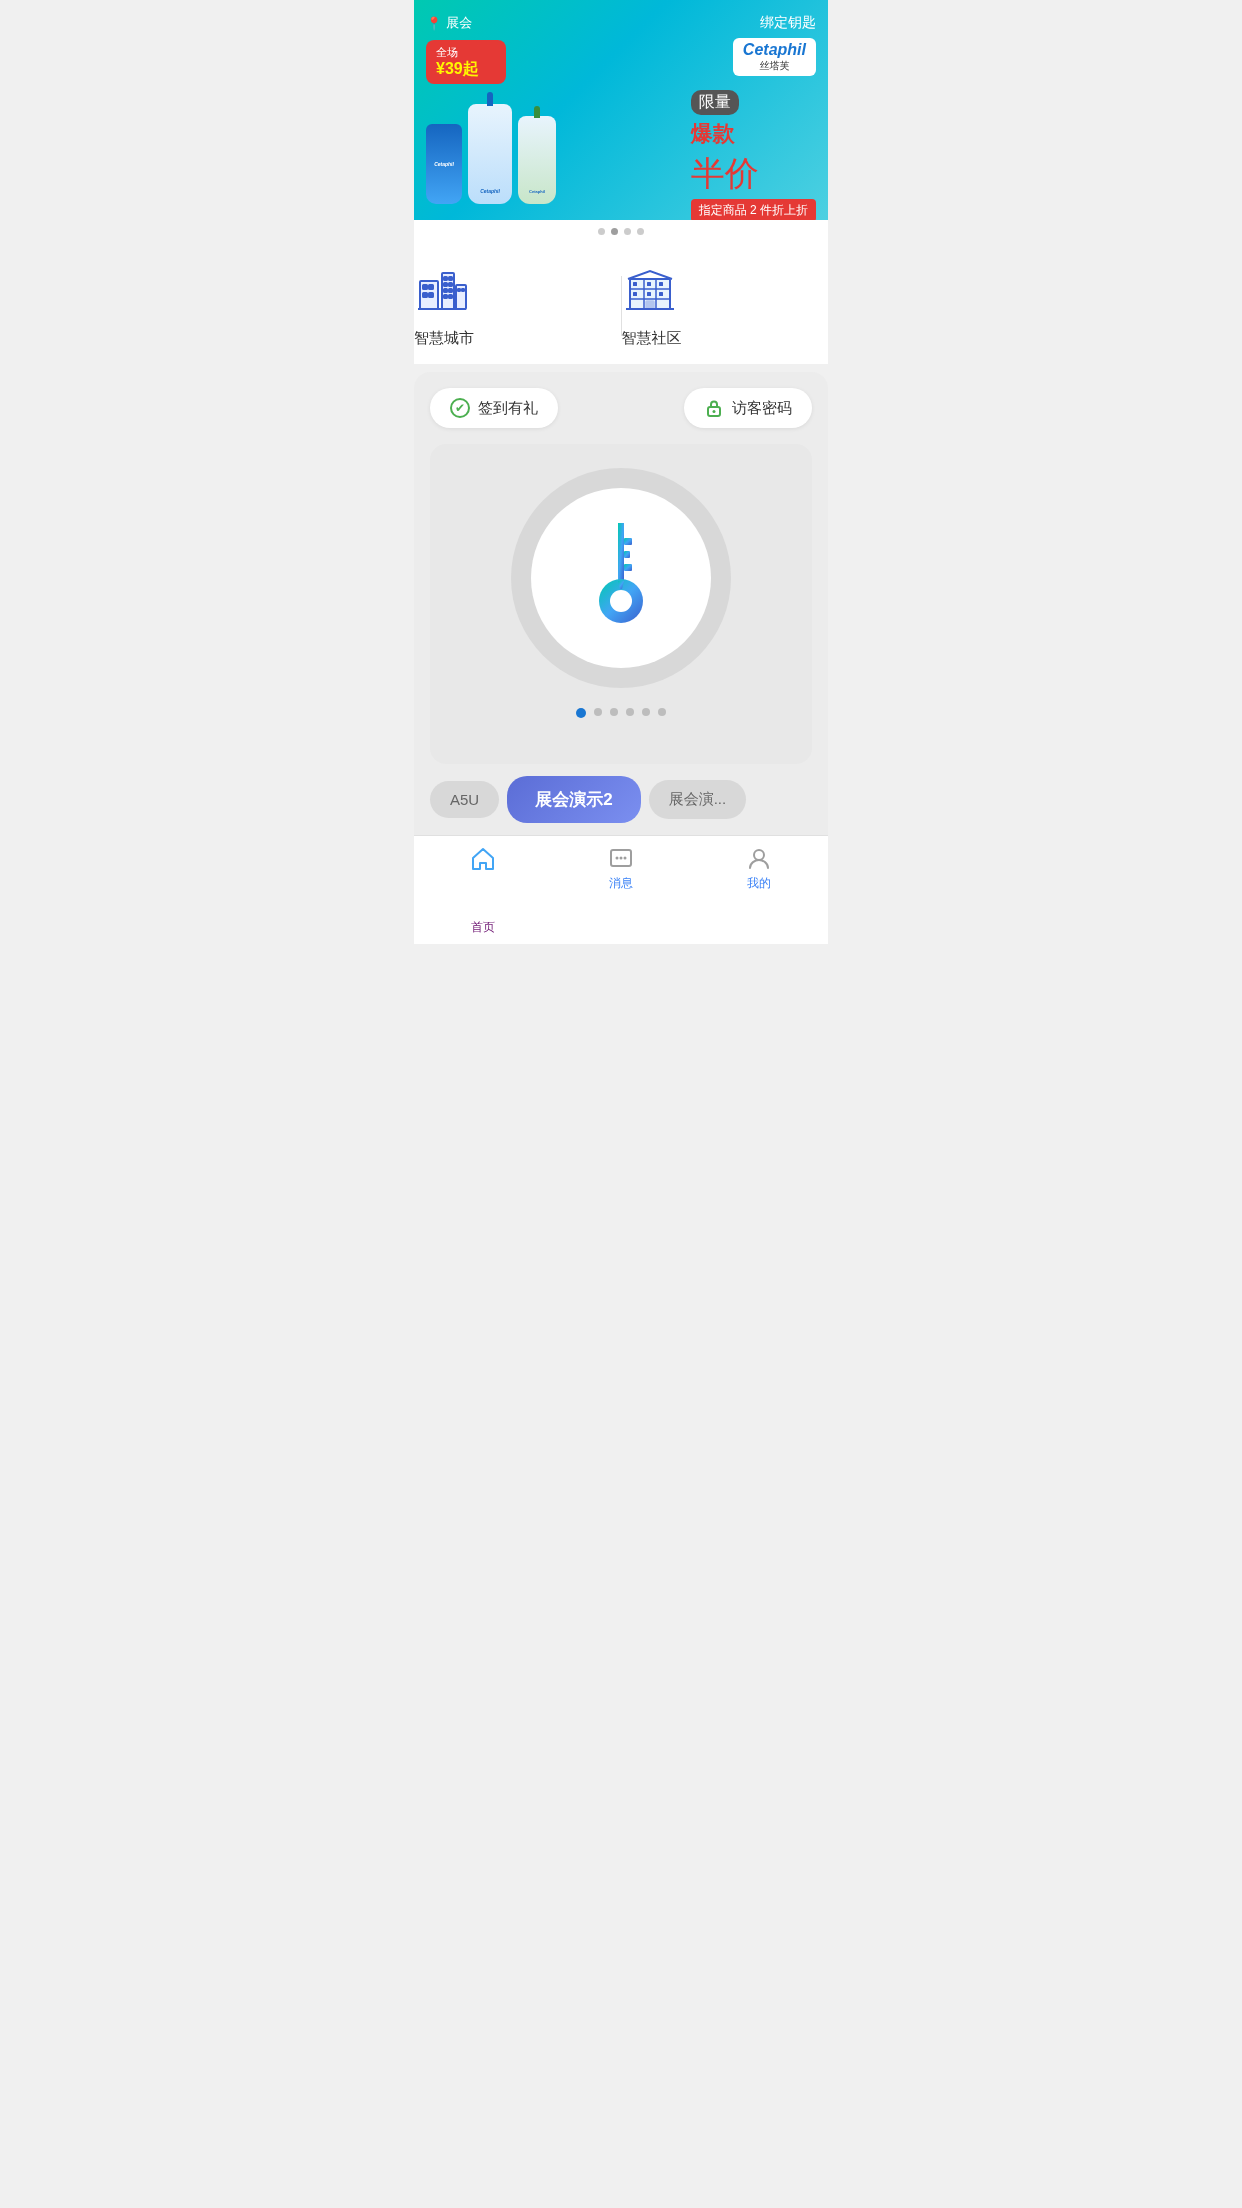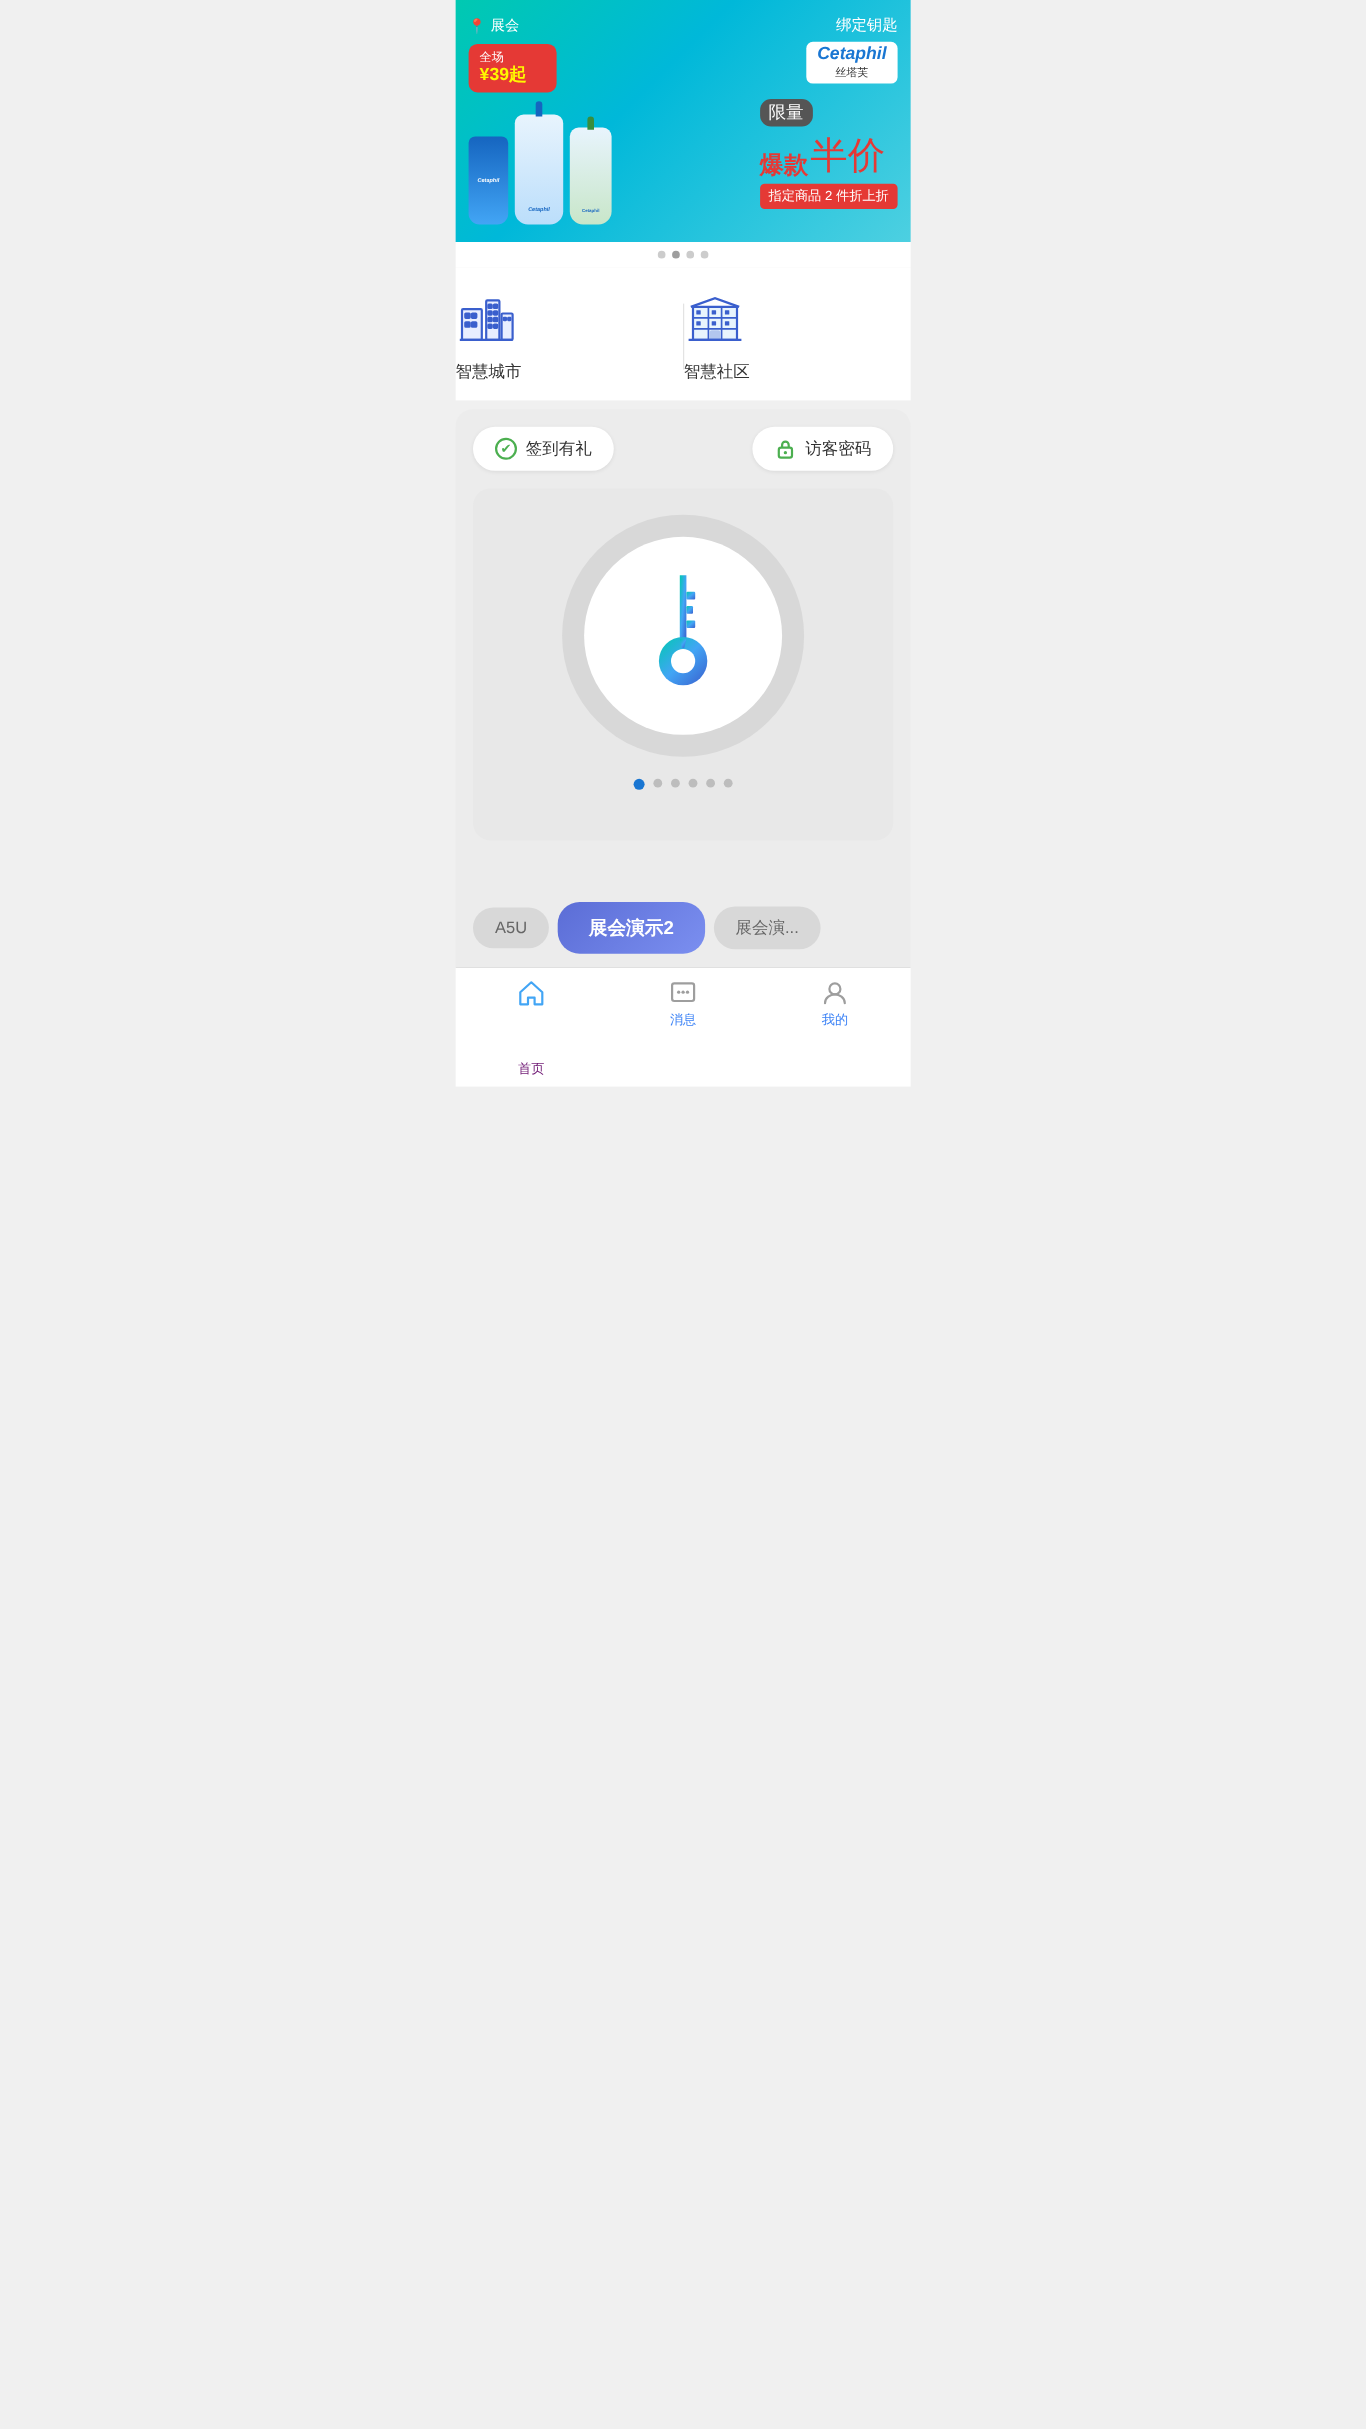--- a/index.html
+++ b/index.html
@@ -208,21 +208,20 @@
     }
     .tab-item {
       background: #d8d8d8;
       border-radius: 20px;
       padding: 10px 20px;
       font-size: 15px;
       color: #666;
       white-space: nowrap;
       cursor: pointer;
       flex-shrink: 0;
-      margin-top: 44px;
     }
     .tab-item.active {
       background: linear-gradient(135deg, #5b6dd6, #7b8ff0);
       color: white;
       font-weight: bold;
       font-size: 17px;
       padding: 12px 28px;
     }
 
     
@@ -322,21 +321,21 @@
       </div>
     </div>
     <div class="banner-right-area">
       <div style="color:white;font-size:14px;">绑定钥匙</div>
       <div style="background:white;border-radius:6px;padding:3px 10px;text-align:center;">
         <div class="cetaphil-logo">Cetaphil</div>
         <div class="cetaphil-sub">丝塔芙</div>
       </div>
       <div class="big-sale-block">
         <div style="background:#555;color:white;border-radius:10px;padding:2px 8px;font-size:16px;display:inline-block;margin-bottom:4px;">限量</div>
-        <div style="display:flex;align-items:flex-end;gap:2px;">
+        <div style="display:flex;align-items:flex-start;gap:2px;flex-direction:column;">
           <span style="font-size:22px;font-weight:900;color:#e53935;">爆款</span>
           <span style="font-size:34px;font-weight:400;color:#e53935;">半价</span>
         </div>
         <div style="background:#e53935;color:white;font-size:12px;padding:3px 8px;border-radius:4px;margin-top:2px;display:inline-block;">指定商品 2 件折上折</div>
       </div>
     </div>
   </div>
 </div>
 
 <div class="banner-dots" style="background:white;padding-bottom:8px;">

